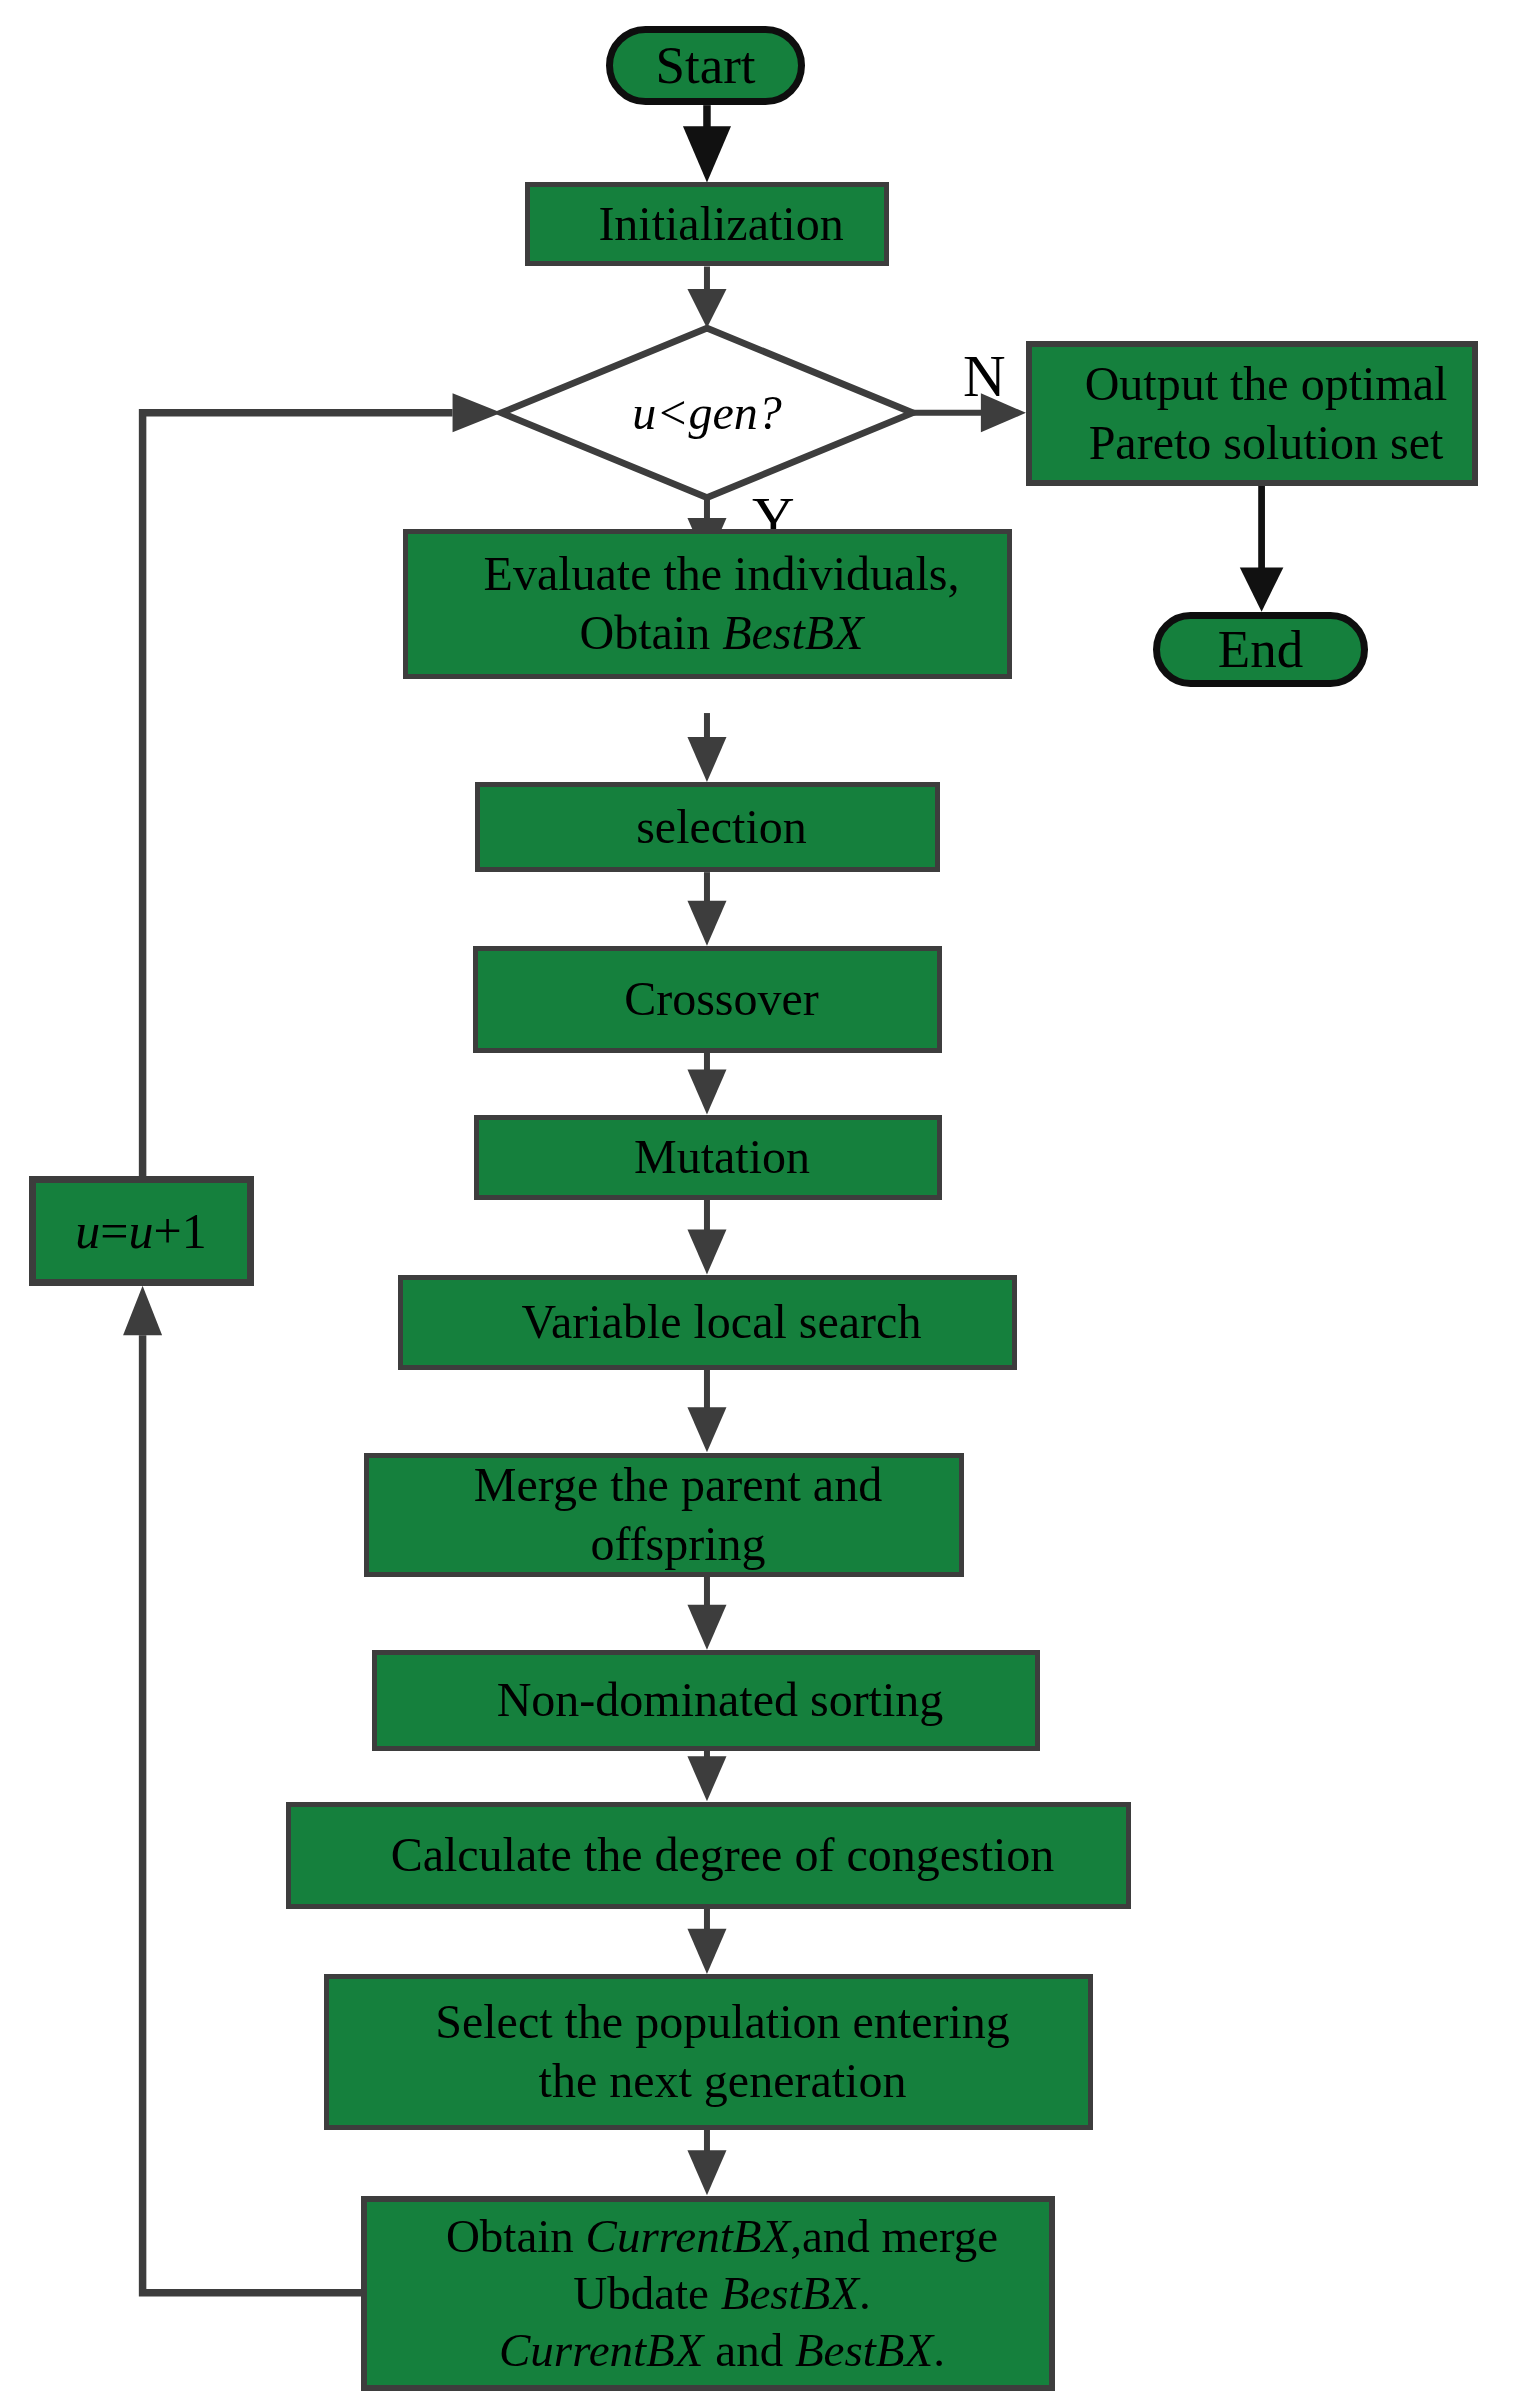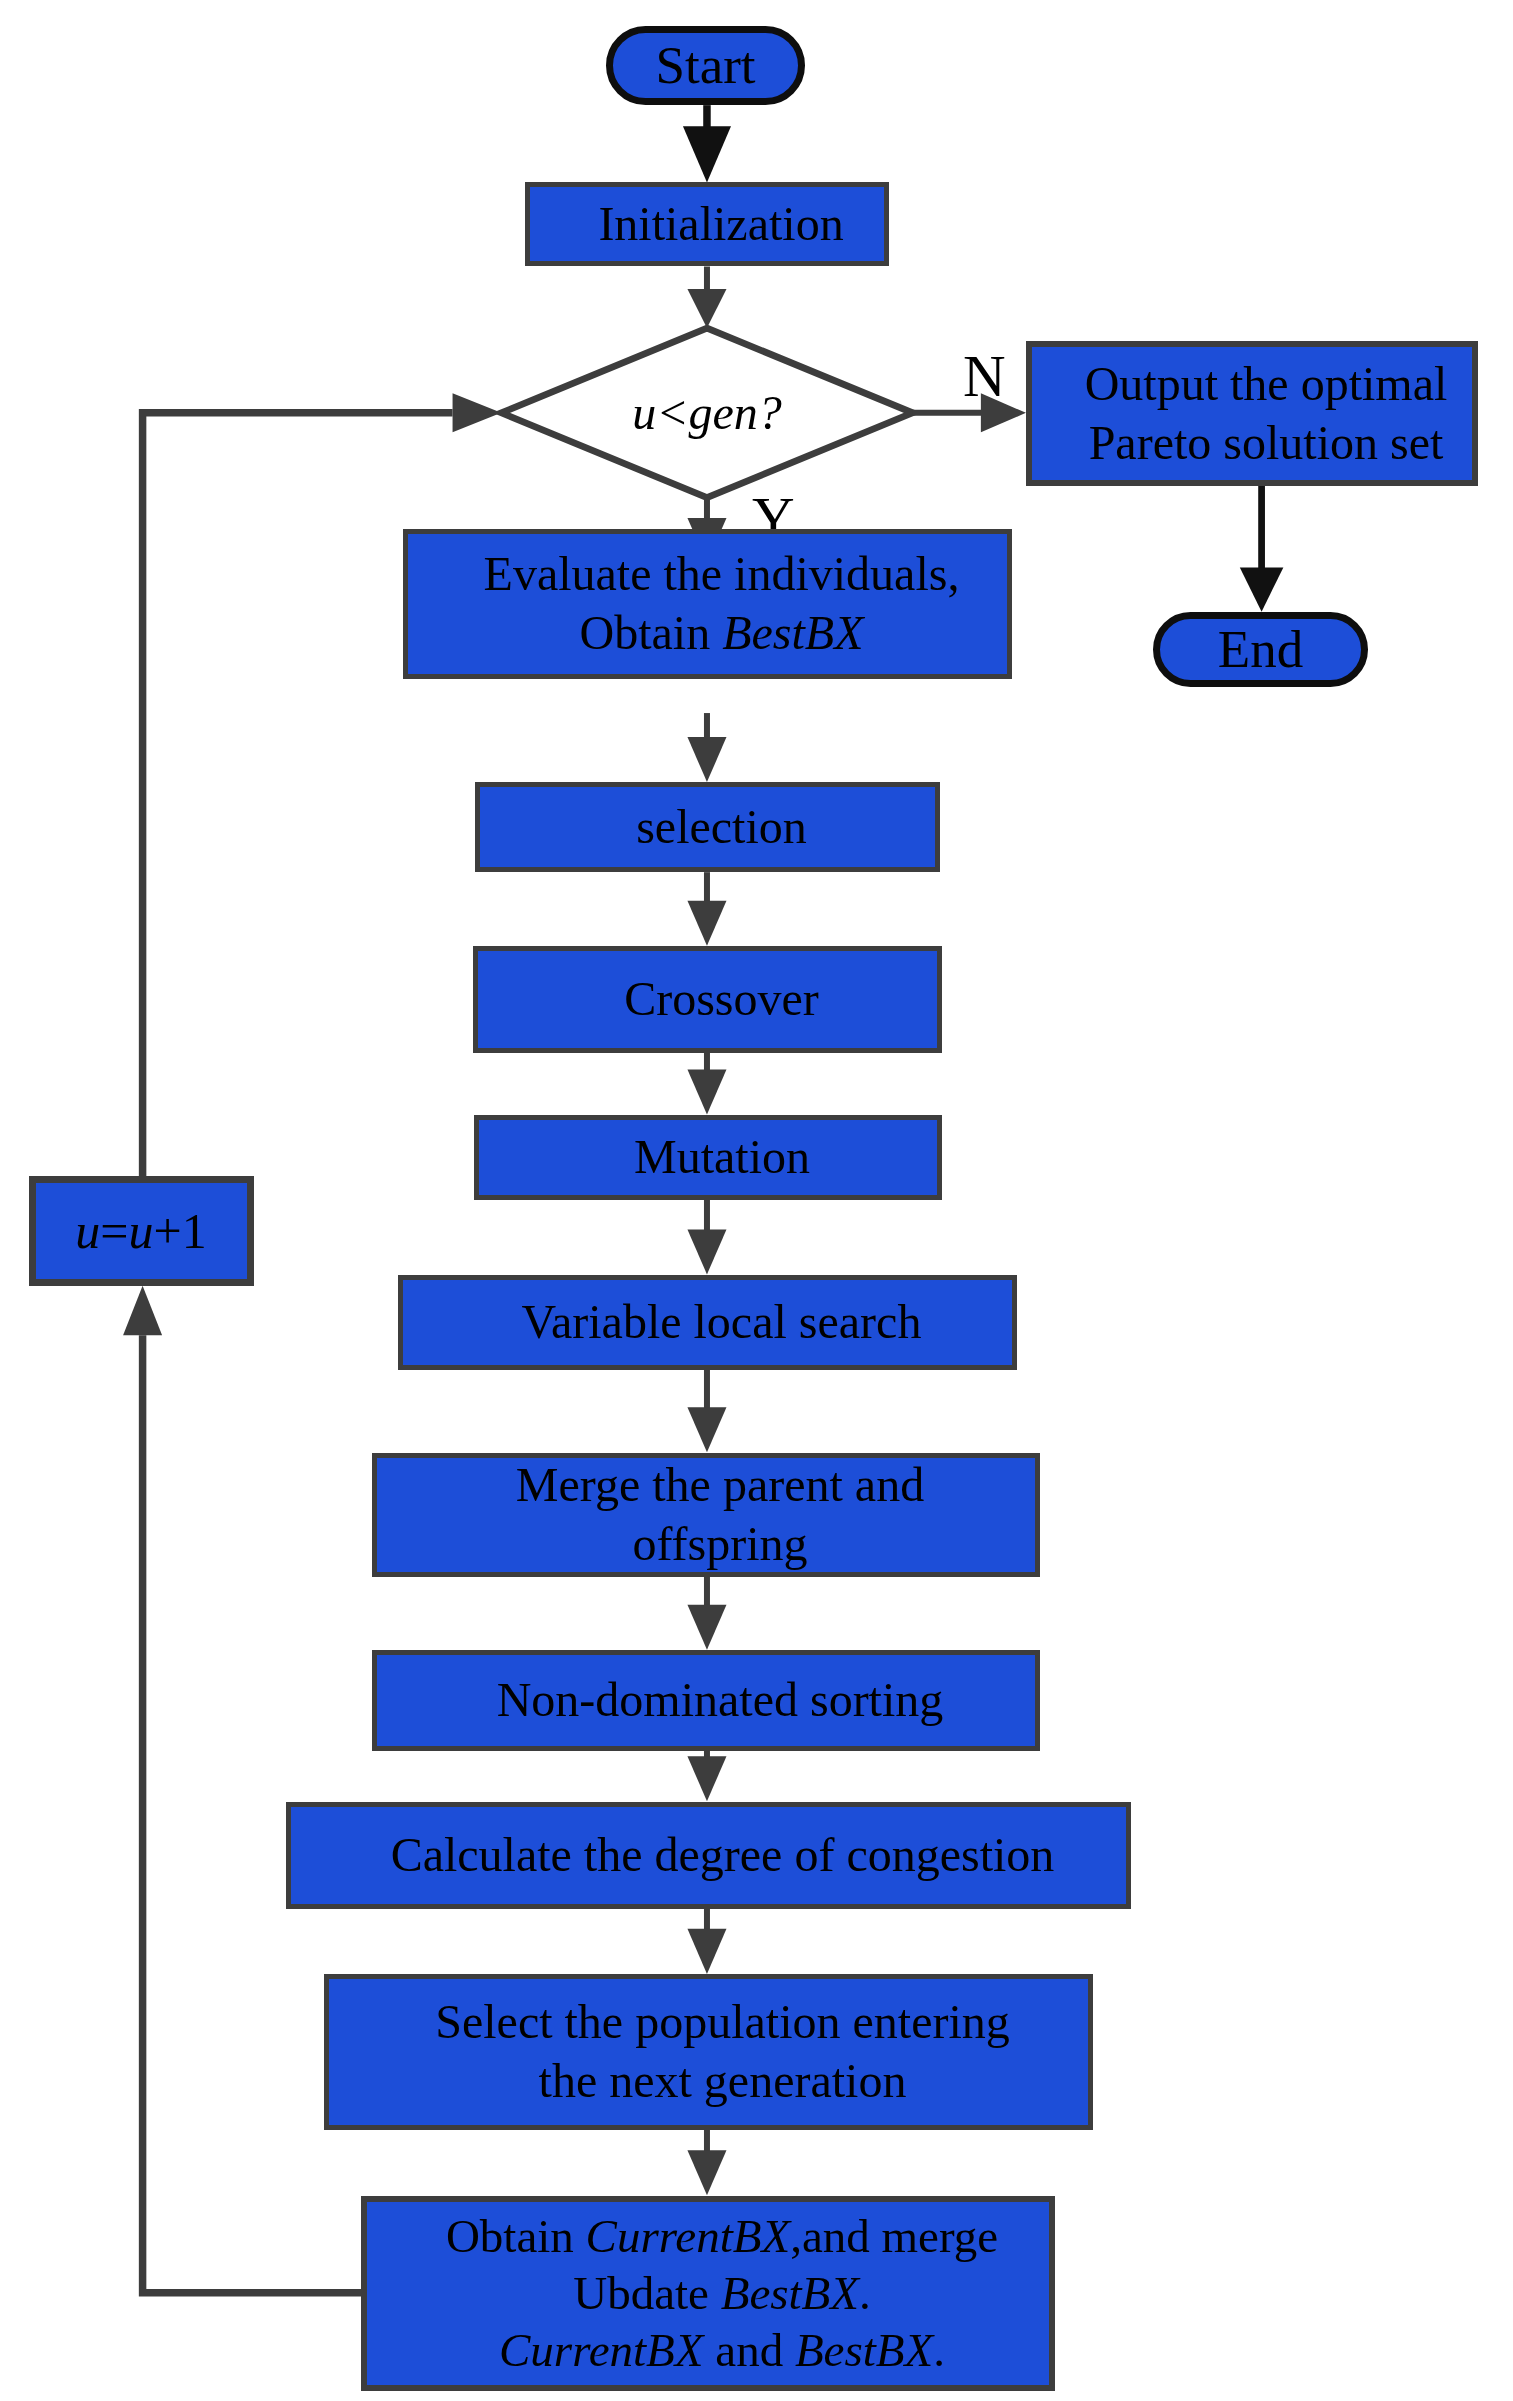--- a/index.html
+++ b/index.html
@@ -9,21 +9,21 @@
     background:#ffffff;
     font-family:"Liberation Serif","DejaVu Serif",serif;
     color:#000;
   }
   #wires{position:absolute;left:0;top:0;width:1513px;height:2401px;}
   .node{
     position:absolute;
     box-sizing:border-box;
     display:flex;flex-direction:column;align-items:center;justify-content:center;
     text-align:center;
-    background:#1d4ed8;
+    background:#15803d;
     font-size:48px;
     line-height:1.22;
     white-space:nowrap;
   }
   .rect{border:5.3px solid #3d3d3d;padding-left:28px;}
   .thickrect{border:7.5px solid #3d3d3d;}
   .oval{border:7.5px solid #0e0e0e;border-radius:45px;font-size:53px;}
   .plain{border:none;background:transparent;}
   .it{font-style:italic;}
   .branch-label{
@@ -141,21 +141,21 @@
   <div class="node thickrect" style="left:28.5px;top:1176px;width:225px;height:110px;font-size:50px">
     <div>
       <span class="it">u</span><span>=</span><span class="it">u</span><span>+1</span>
     </div>
   </div>
 
   <div class="node rect" style="left:398px;top:1275px;width:619px;height:95px">
     <span>Variable local search</span>
   </div>
 
-  <div class="node rect" style="left:372px;top:1453px;width:668px;height:124px">
+  <div class="node rect" style="left:364px;top:1453px;width:600px;height:124px">
     <div>Merge the parent and</div>
     <div>offspring</div>
   </div>
 
   <div class="node rect" style="left:372px;top:1650px;width:668px;height:101px">
     <span>Non-dominated sorting</span>
   </div>
 
   <div class="node rect" style="left:286px;top:1802px;width:845px;height:107px">
     <span>Calculate the degree of congestion</span>

